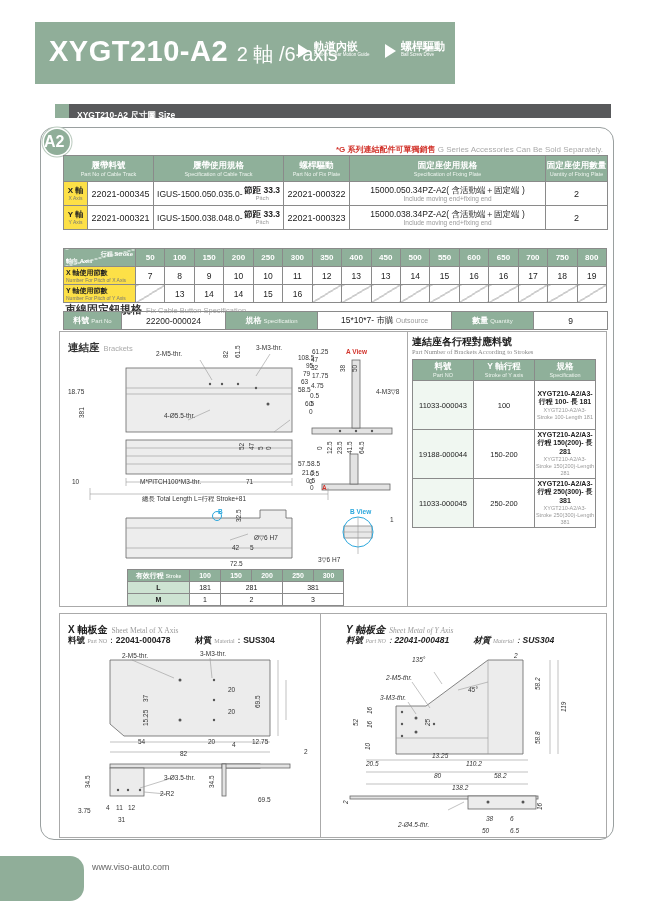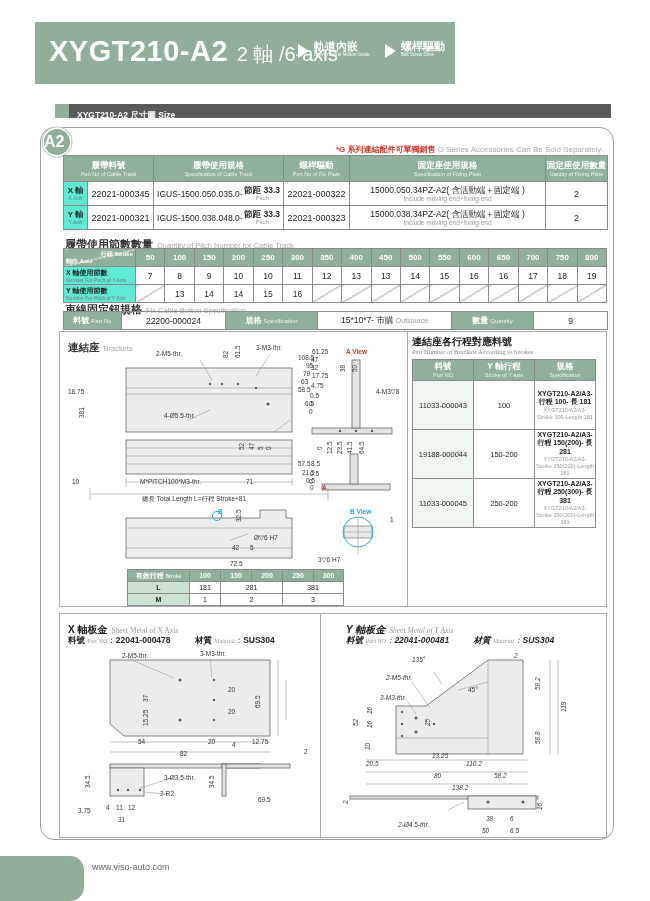--- a/index.html
+++ b/index.html
@@ -30,21 +30,21 @@
   .sectitle .en{font-size:7.5px;color:#a8a8a8;margin-left:4px;}
   .note{position:absolute;right:10px;font-size:8px;white-space:nowrap;}
   .note .r{color:#d2342c;font-weight:bold;}
   .note .g{color:#aaa;}
 
   table{border-collapse:collapse;table-layout:fixed;border-radius:15px;}
   td,th{border:1px solid #8a8a8a;padding:0;overflow:hidden;}
   .gh{background:#8fb09a;color:#fff;text-align:center;}
   .gh .zh{font-size:8.5px;font-weight:bold;line-height:11px;}
   .gh .en{font-size:5.5px;line-height:7px;color:#eef5ef;}
-  .lg{background:#5eead4;}
+  .lg{background:#fde047;}
   .t1{position:absolute;left:22px;top:27px;width:544px;font-size:9px;}
   .t1 td{text-align:center;}
   .axiscell .zh{font-size:8px;font-weight:bold;line-height:9px;}
   .axiscell .en{font-size:5px;color:#777;line-height:6px;}
   .speccell{text-align:left !important;}
   .specflex{display:flex;align-items:center;justify-content:space-between;padding:0 3px;}
   .specmain{font-size:8.5px;}
   .pz .z{font-size:8.5px;font-weight:bold;line-height:9px;display:block;text-align:left;}
   .pz .e{font-size:6px;color:#999;line-height:7px;display:block;text-align:center;}
   .fixspec .z{font-size:8.5px;line-height:10px;display:block;}
@@ -216,23 +216,20 @@
         <td>22021-000323</td>
         <td class="fixspec">
               <span class="z">15000.038.34PZ-A2( 含活動端＋固定端 )</span>
               <span class="e">Include moving end+fixing end</span>
             </td>
         <td>2</td>
       </tr>
     </tbody>
       </table>
 
-    <div class="sectitle" style="top:106px;">
-      <span class="zh">履帶使用節數數量</span><span class="en">Quantity of Pitch Number for Cable Track</span>
-    </div>
     <table class="pt">
       <colgroup>
           <col style="width:72px">
         </colgroup>
       <tbody>
           <tr id="pitch-header-row">
         <td class="corner">
               <span class="tr">行程 Stroke</span>
               <span class="bl">軸向 Axis</span>
             </td>

